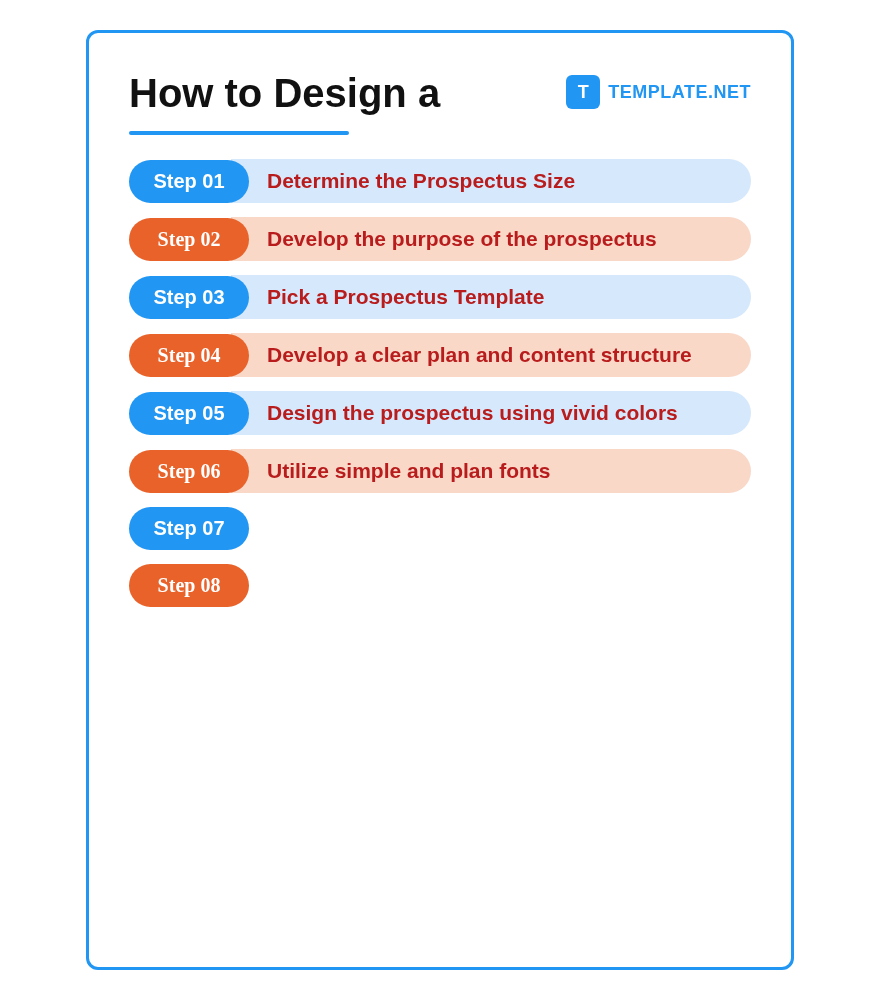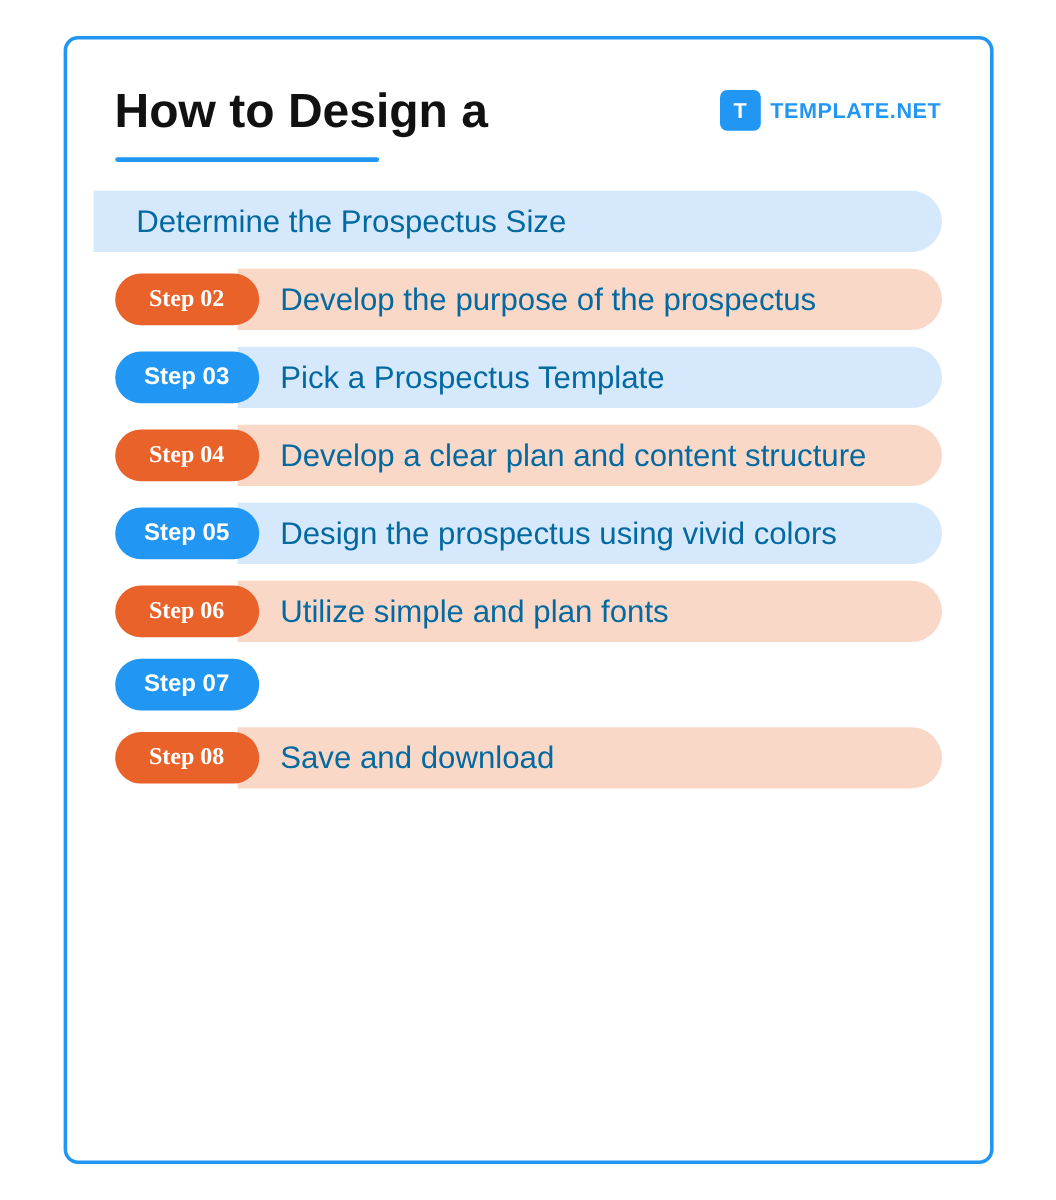--- a/index.html
+++ b/index.html
@@ -8,21 +8,21 @@
       width: 880px;
       height: 1000px;
       background: #ffffff;
       font-family: Arial, sans-serif;
       display: flex;
       align-items: center;
       justify-content: center;
     }
 
     .card {
-      width: 775px;
+      width: 708px;
       height: 940px;
       border: 3px solid #2196F3;
       border-radius: 12px;
       background: #ffffff;
       padding: 36px 40px 32px 40px;
       position: relative;
     }
 
     .header {
       display: flex;
@@ -100,23 +100,23 @@
       z-index: 2;
       flex-shrink: 0;
     }
 
     .step-badge.blue { background: #2196F3; }
     .step-badge.orange { background: #E8622A; font-family: Liberation Serif, serif; }
 
     .step-content {
       border-radius: 0 30px 30px 0;
       padding: 10px 24px 10px 36px;
-      font-size: 26px;
-      font-weight: 400;
-      color: #0369a1;
+      font-size: 21px;
+      font-weight: 700;
+      color: #b91c1c;
       margin-left: -18px;
       flex: 1;
     }
 
     .step-content.blue-bg { background: #D6E8FB; }
     .step-content.orange-bg { background: #F9D8C8; }
   </style>
 </head>
 <body>
 
@@ -131,20 +131,21 @@
       <div class="logo-text">
         <span>TEMPLATE</span><span>.NET</span>
       </div>
     </div>
   </div>
 
   <div class="divider"></div>
 
   <div class="steps-list" id="steps-container">
   <div class="step-row">
+        <div class="step-badge blue">Step 01</div>
         <div class="step-content blue-bg">Determine the Prospectus Size</div>
       </div>
       <div class="step-row">
         <div class="step-badge orange">Step 02</div>
         <div class="step-content orange-bg">Develop the purpose of the prospectus</div>
       </div>
       <div class="step-row">
         <div class="step-badge blue">Step 03</div>
         <div class="step-content blue-bg">Pick a Prospectus Template</div>
       </div>
@@ -158,17 +159,16 @@
       </div>
       <div class="step-row">
         <div class="step-badge orange">Step 06</div>
         <div class="step-content orange-bg">Utilize simple and plan fonts</div>
       </div>
       <div class="step-row">
         <div class="step-badge blue">Step 07</div>
       </div>
       <div class="step-row">
         <div class="step-badge orange">Step 08</div>
-        <div class="step-content orange-bg">Save and download</div>
       </div>
     </div>
 
 </div>
 
 </body></html>

